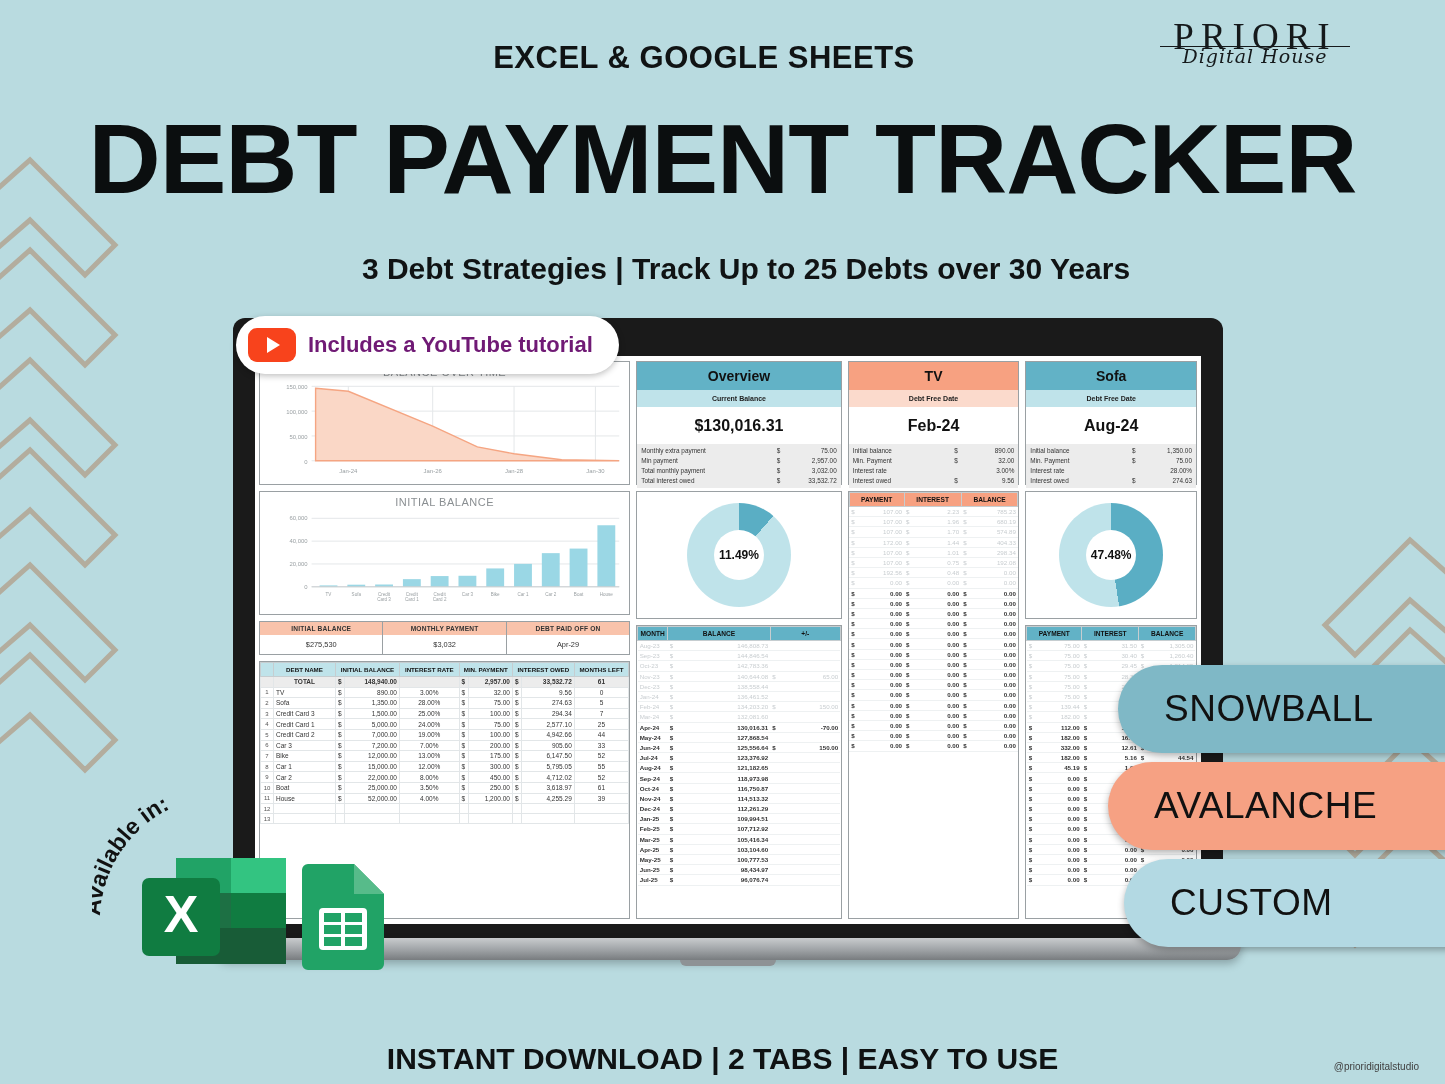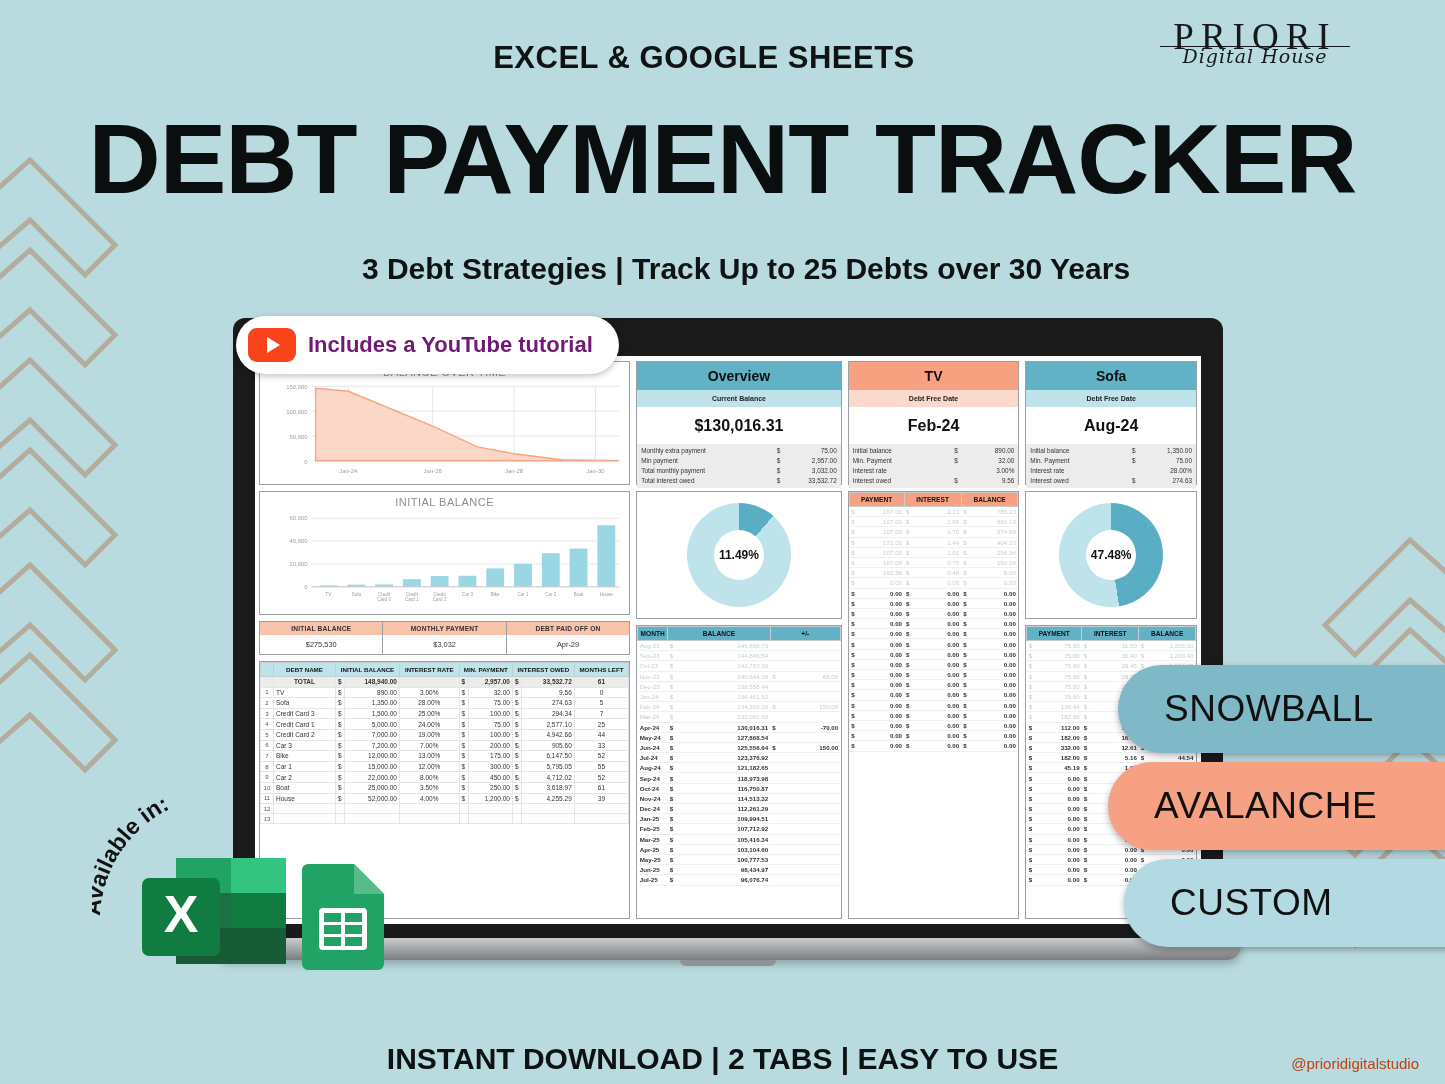--- a/index.html
+++ b/index.html
@@ -158,21 +158,21 @@
   .avail { position: absolute; left: 92px; top: 782px; width: 150px; height: 150px; z-index: 25; }
   .logo-excel  { position: absolute; left: 140px; top: 856px; z-index: 26; }
   .logo-sheets { position: absolute; left: 292px; top: 860px; z-index: 26; }
 
   
   .footer {
     position: absolute; top: 1006px; left: 0; width: 1445px; text-align: center;
     font-size: 30px; font-weight: bold; color: #0f1213; z-index: 5; margin-top: 36px;
   }
   .watermark {
-    position: absolute; right: 26px; bottom: 12px; font-size: 15px; color: #c2410c; z-index: 5;
+    position: absolute; right: 26px; bottom: 12px; font-size: 10px; color: #404040; z-index: 5;
   }
 </style>
 </head>
 <body>
 
 <svg class="chevrons" viewBox="0 0 1445 1084">
   <g fill="none" stroke="#b3ad9e" stroke-width="5">
     <path d="M-60 240 L30 160 L115 245 L85 275 L30 220 L-30 272 Z"></path>
     <path d="M-60 330 L30 250 L115 335 L85 365 L30 310 L-30 362 Z"></path>
     <path d="M-60 440 L30 360 L115 445 L85 475 L30 420 L-30 472 Z"></path>

